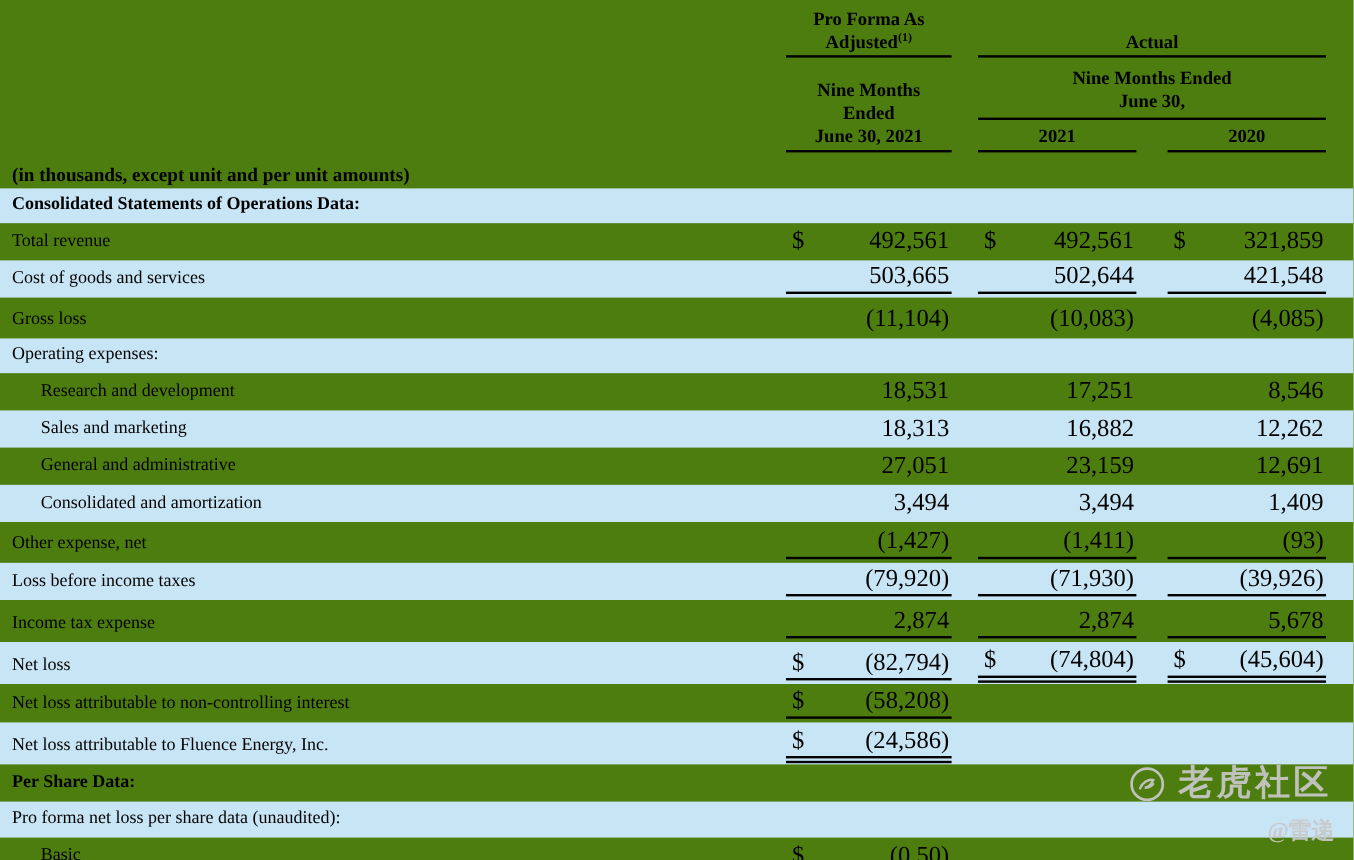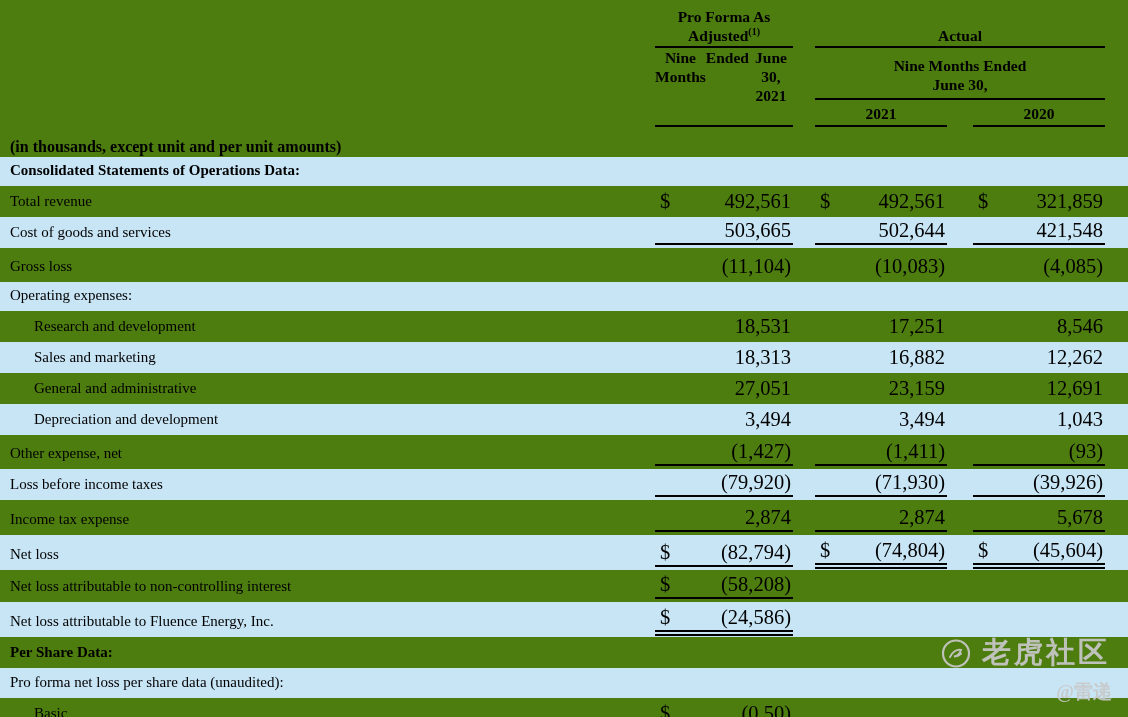--- a/index.html
+++ b/index.html
@@ -17,21 +17,21 @@
   
   .thead{position:relative;height:157px}
   .pf-head,.act-head{position:absolute;top:0;text-align:center;font-weight:bold;font-size:15.5px;line-height:19px}
   .pf-head{left:655px;width:138px}
   .act-head{left:815px;width:290px}
   .pf-title,.act-title{
     height:48px;display:flex;flex-direction:column;justify-content:flex-end;
     border-bottom:2px solid var(--rule);padding-bottom:1px;
   }
   .pf-sub{
-    height:79px;display:flex;flex-direction:row;justify-content:flex-end;
+    height:79px;display:flex;flex-direction:column;justify-content:flex-end;
     border-bottom:2px solid var(--rule);padding-bottom:2px;
   }
   .act-sub{
     height:52px;display:flex;flex-direction:column;justify-content:flex-end;
     border-bottom:2px solid var(--rule);padding-bottom:4px;
   }
   .years{position:relative;height:27px}
   .year{
     position:absolute;top:0;height:27px;border-bottom:2px solid var(--rule);
     display:flex;align-items:flex-end;justify-content:center;padding-bottom:2px;
@@ -180,29 +180,29 @@
         </div>
       <div class="cell c2">
           <span class="v">23,159</span>
         </div>
       <div class="cell c3">
           <span class="v">12,691</span>
         </div>
     </div>
 
     <div class="row shaded h31">
-      <div class="row-label indent">Depreciation and development</div>
+      <div class="row-label indent">Consolidated and amortization</div>
       <div class="cell c1">
           <span class="v">3,494</span>
         </div>
       <div class="cell c2">
           <span class="v">3,494</span>
         </div>
       <div class="cell c3">
-          <span class="v">1,043</span>
+          <span class="v">1,409</span>
         </div>
     </div>
 
     <div class="row h34">
       <div class="row-label">Other expense, net</div>
       <div class="cell c1 u">
           <span class="v">(1,427)</span>
         </div>
       <div class="cell c2 u">
           <span class="v">(1,411)</span>

